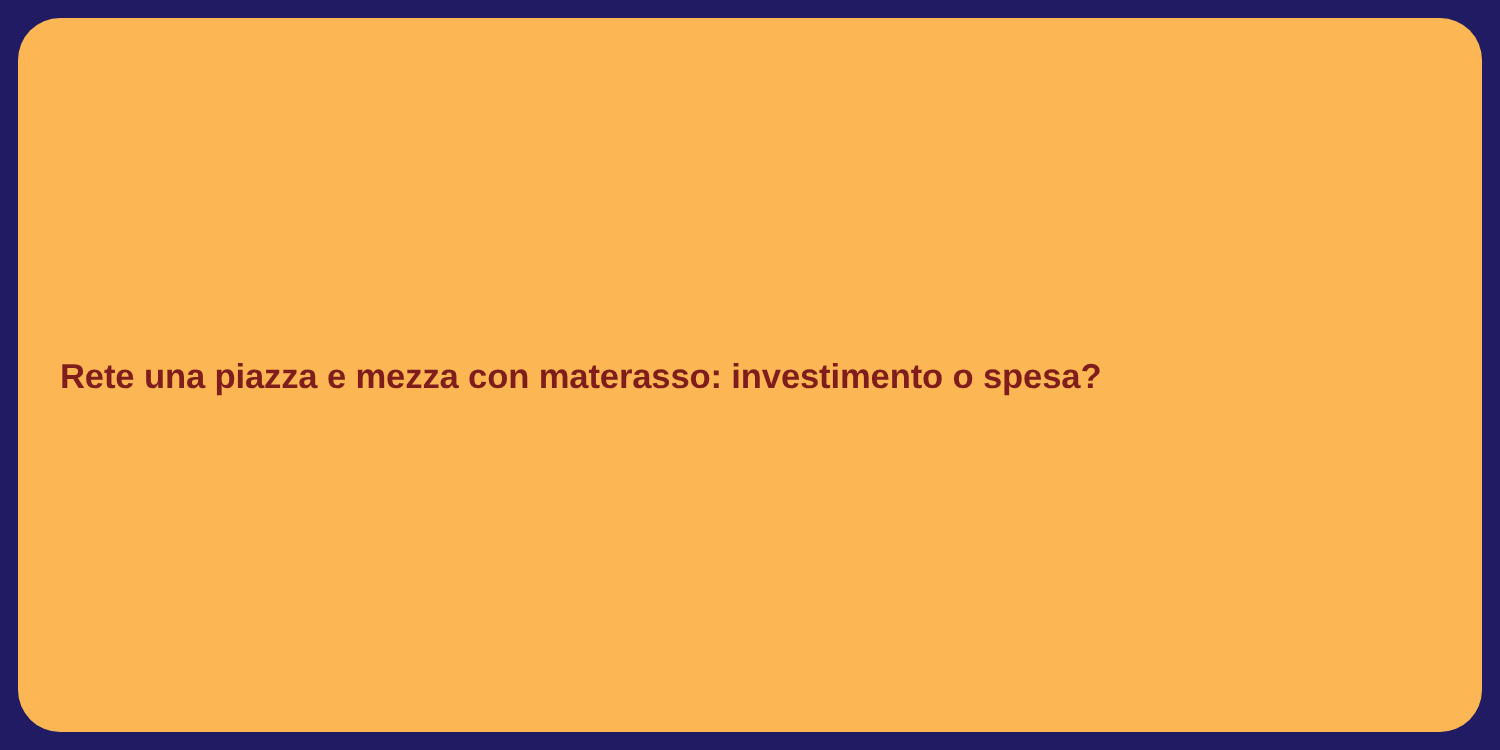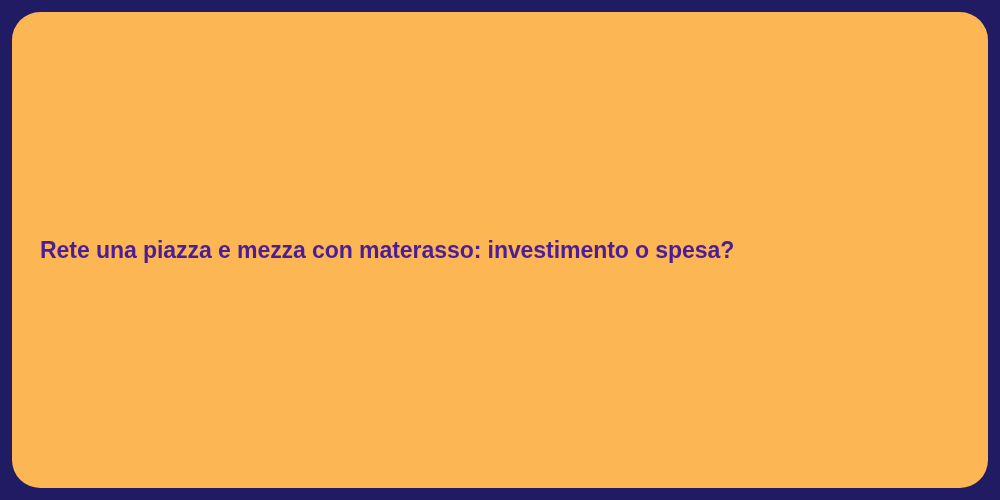--- a/index.html
+++ b/index.html
@@ -42,21 +42,21 @@
     position: absolute;
     left: 28px;
     right: 14px;
     top: 50%;
     transform: translateY(-50%);
     margin-top: 1px;
   }
 
   #headline-text {
     margin: 0;
-    color: #4c1d95;
+    color: #7f1d1d;
     font-family: "Liberation Sans", sans-serif;
     font-weight: 700;
     font-size: 31.5px;
     line-height: 1.18;
     letter-spacing: -0.1px;
     white-space: nowrap;
     text-align: left;
   }
 </style>
 </head>

